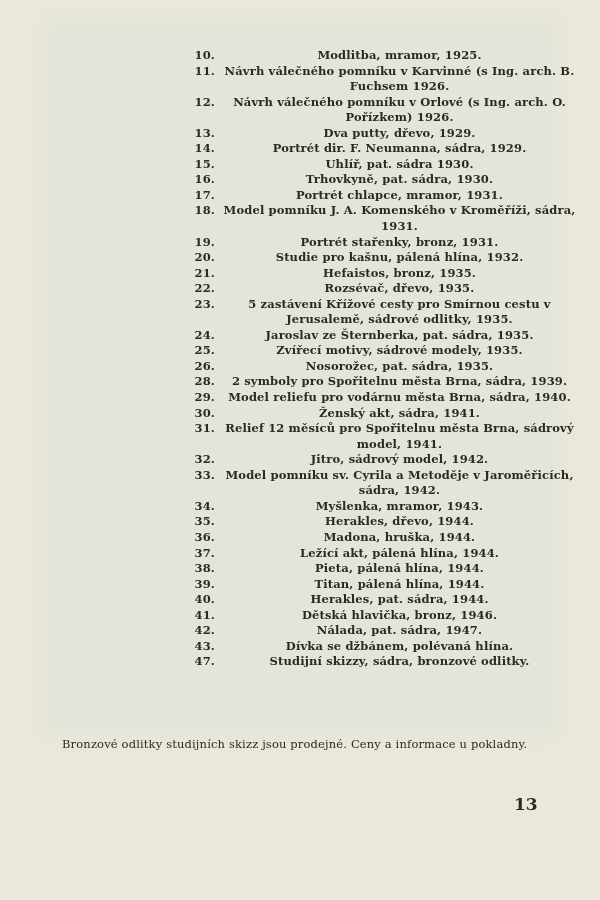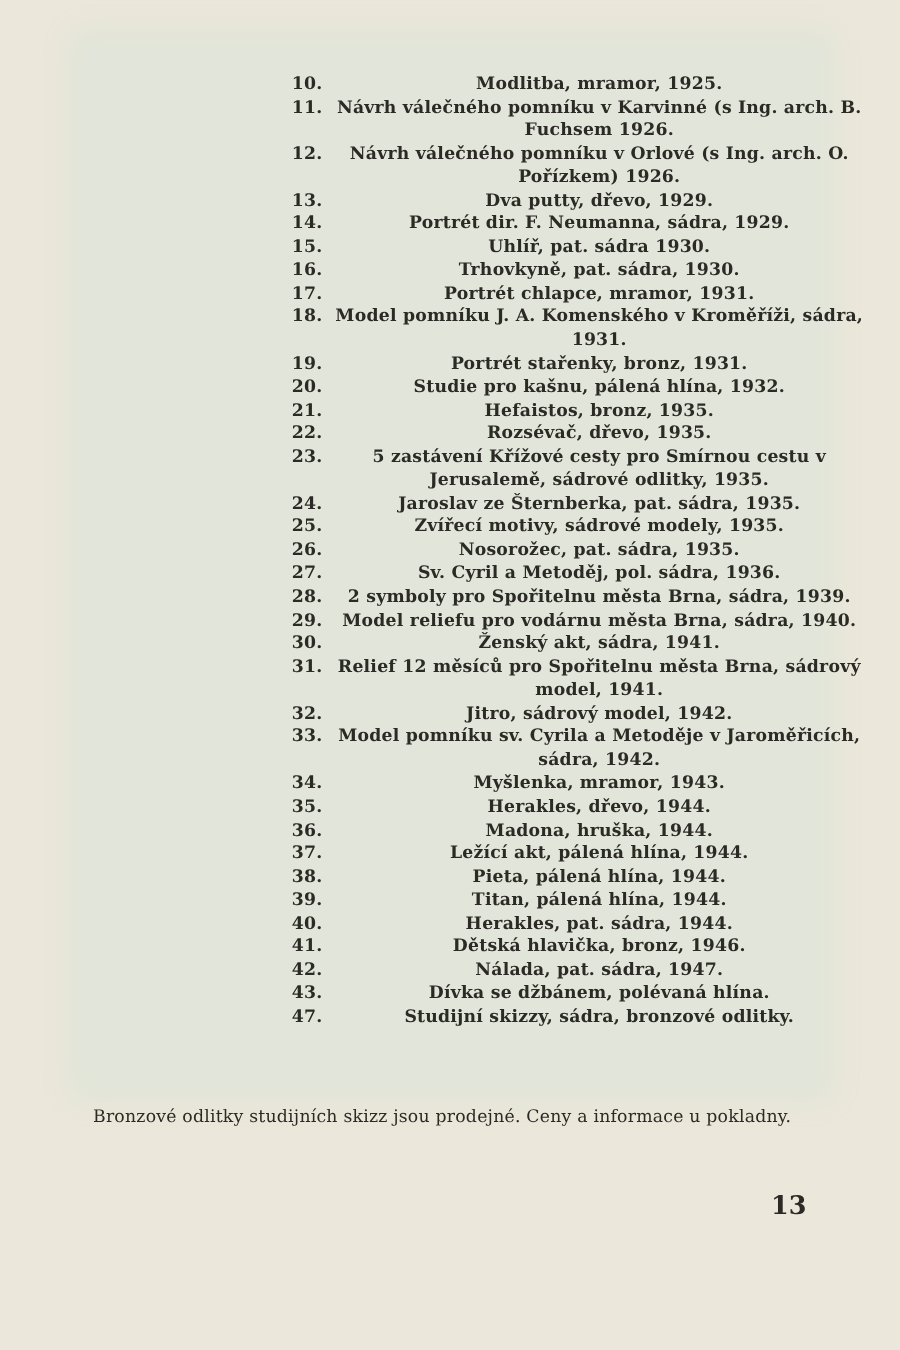--- a/index.html
+++ b/index.html
@@ -136,24 +136,20 @@
     </div>
     <div class="row">
       <span class="num">25.</span>
       <span class="txt">Zvířecí motivy, sádrové modely, 1935.</span>
     </div>
     <div class="row">
       <span class="num">26.</span>
       <span class="txt">Nosorožec, pat. sádra, 1935.</span>
     </div>
     <div class="row">
-      <span class="num">27.</span>
-      <span class="txt">Sv. Cyril a Metoděj, pol. sádra, 1936.</span>
-    </div>
-    <div class="row">
       <span class="num">28.</span>
       <span class="txt">2 symboly pro Spořitelnu města Brna, sádra, 1939.</span>
     </div>
     <div class="row">
       <span class="num">29.</span>
       <span class="txt">Model reliefu pro vodárnu města Brna, sádra, 1940.</span>
     </div>
     <div class="row">
       <span class="num">30.</span>
       <span class="txt">Ženský akt, sádra, 1941.</span>

